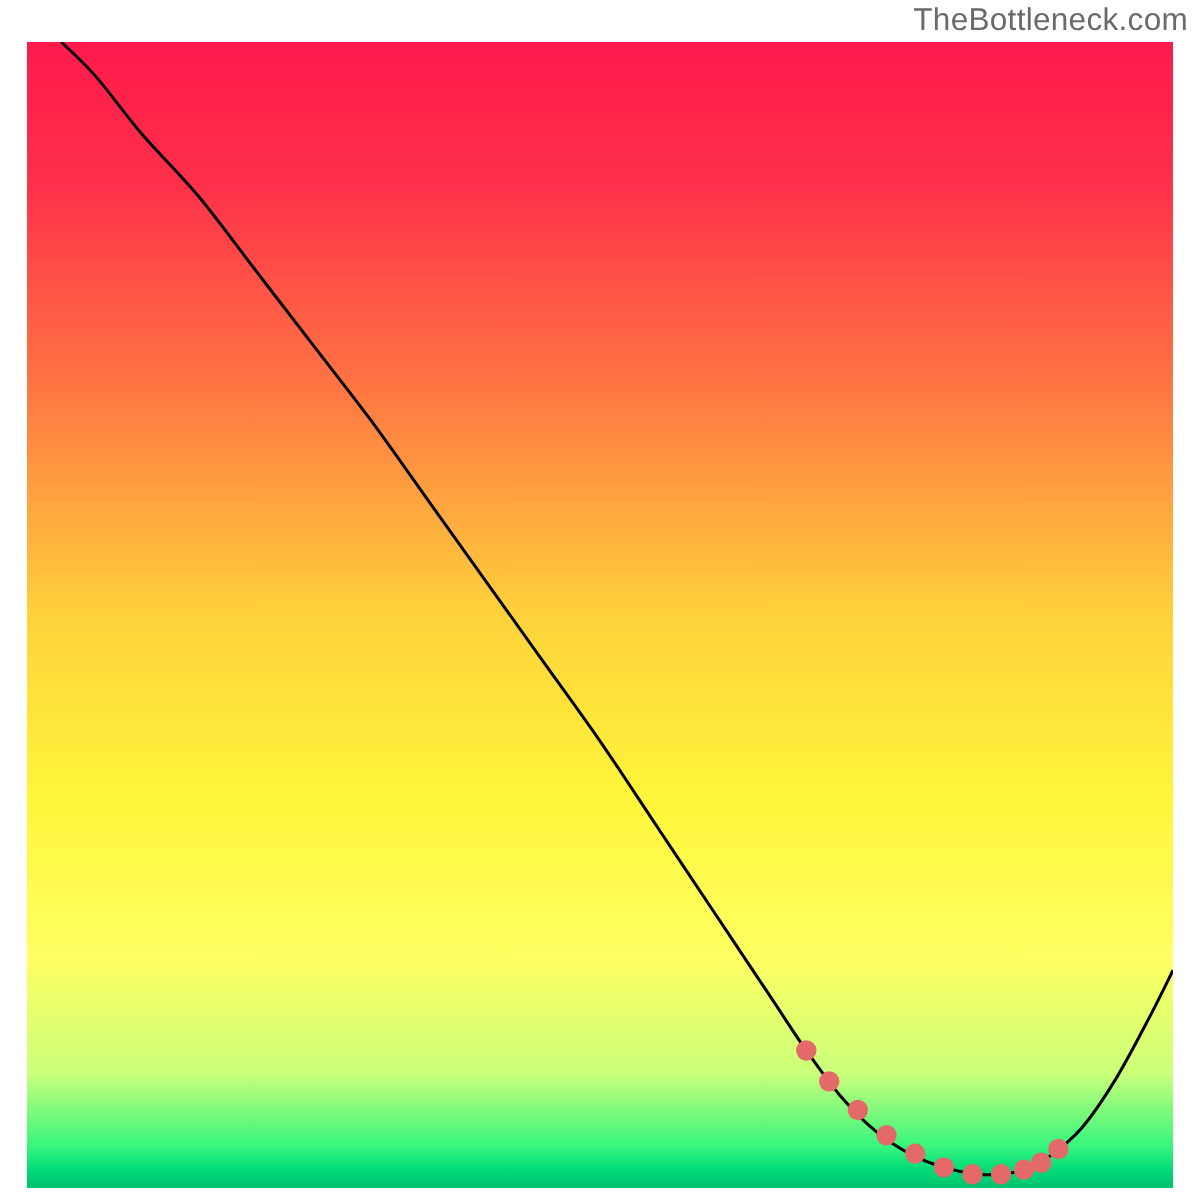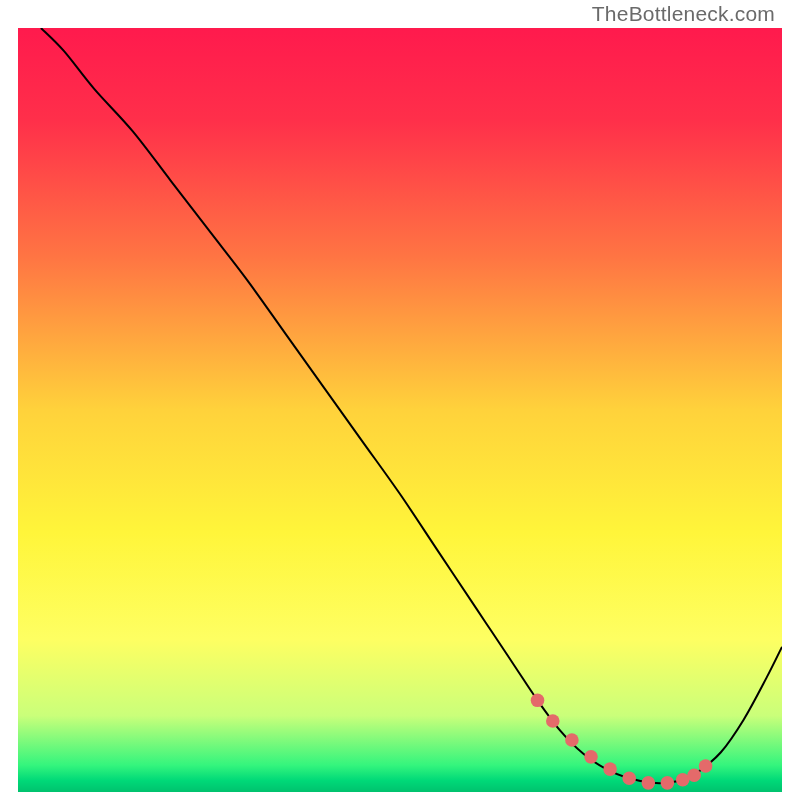--- a/index.html
+++ b/index.html
@@ -12,21 +12,21 @@
     font-family: Arial, Helvetica, sans-serif;
   }
   .wrap {
     position: relative;
     width: 800px;
     height: 800px;
   }
   .watermark {
     position: absolute;
     top: 2px;
-    right: 25px;
+    right: 8px;
     font-size: 21px;
     color: #6a6a6a;
     letter-spacing: 0.2px;
     z-index: 10;
   }
   .plot {
     position: absolute;
     left: 18px;
     top: 28px;
     width: 764px;

